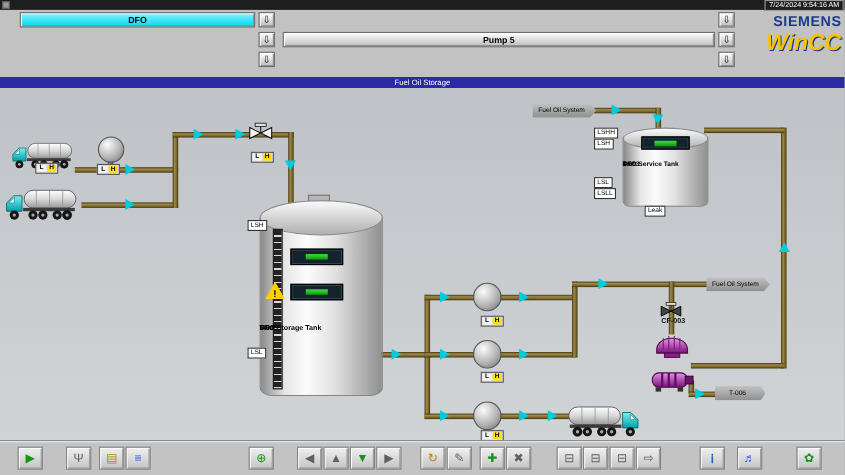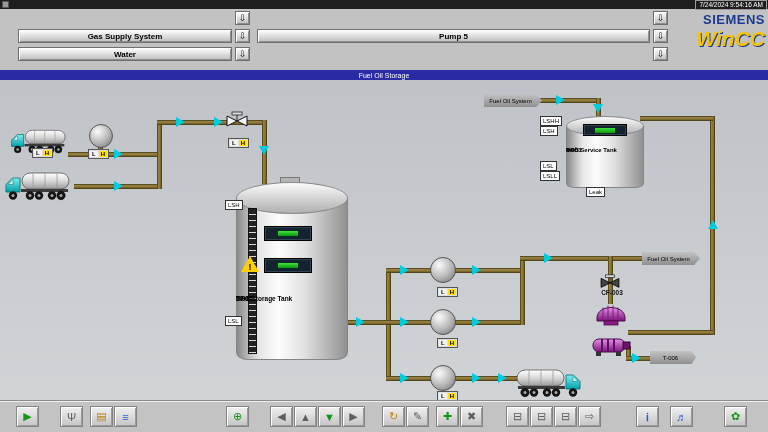--- a/index.html
+++ b/index.html
@@ -126,31 +126,28 @@
 </svg>
 
 <div id="screen">
 
   <div id="topbar">
     <div id="sysicon"></div>
     <div id="clock">7/24/2024 9:54:16 AM</div>
   </div>
 
   <div id="navbar">
+    <div class="btn3d active" style="left:18px;top:2px;width:214px;height:14px">
+        <span>DFO</span>
+      </div>
     <div class="btn3d" style="left:235px;top:2px;width:15px;height:14px">
         <span class="navarrow">⇩</span>
       </div>
-    <div class="btn3d" style="left:18px;top:20px;width:214px;height:14px">
-        <span>Gas Supply System</span>
-      </div>
     <div class="btn3d" style="left:235px;top:20px;width:15px;height:14px">
         <span class="navarrow">⇩</span>
-      </div>
-    <div class="btn3d" style="left:18px;top:38px;width:214px;height:14px">
-        <span>Water</span>
       </div>
     <div class="btn3d" style="left:235px;top:38px;width:15px;height:14px">
         <span class="navarrow">⇩</span>
       </div>
     <div class="btn3d" style="left:653px;top:2px;width:15px;height:14px">
         <span class="navarrow">⇩</span>
       </div>
     <div class="btn3d" style="left:257px;top:20px;width:393px;height:14px">
         <span>Pump 5</span>
       </div>

